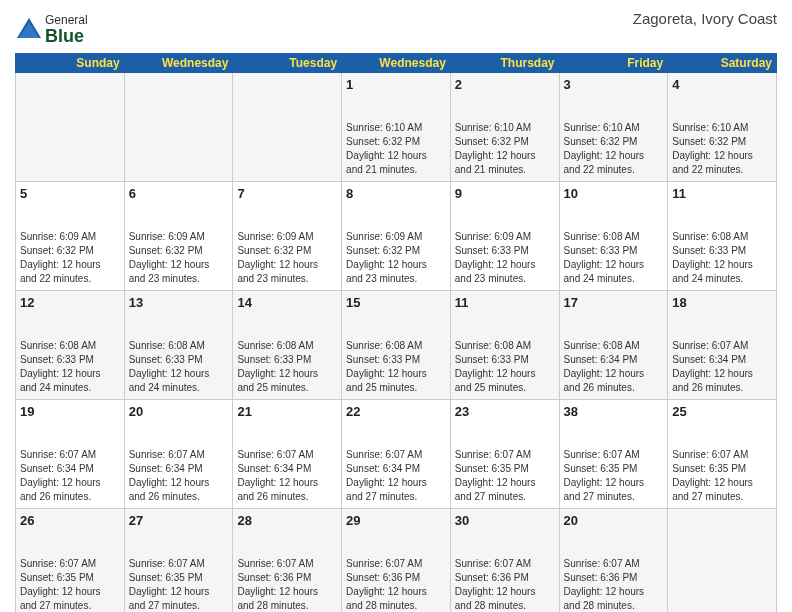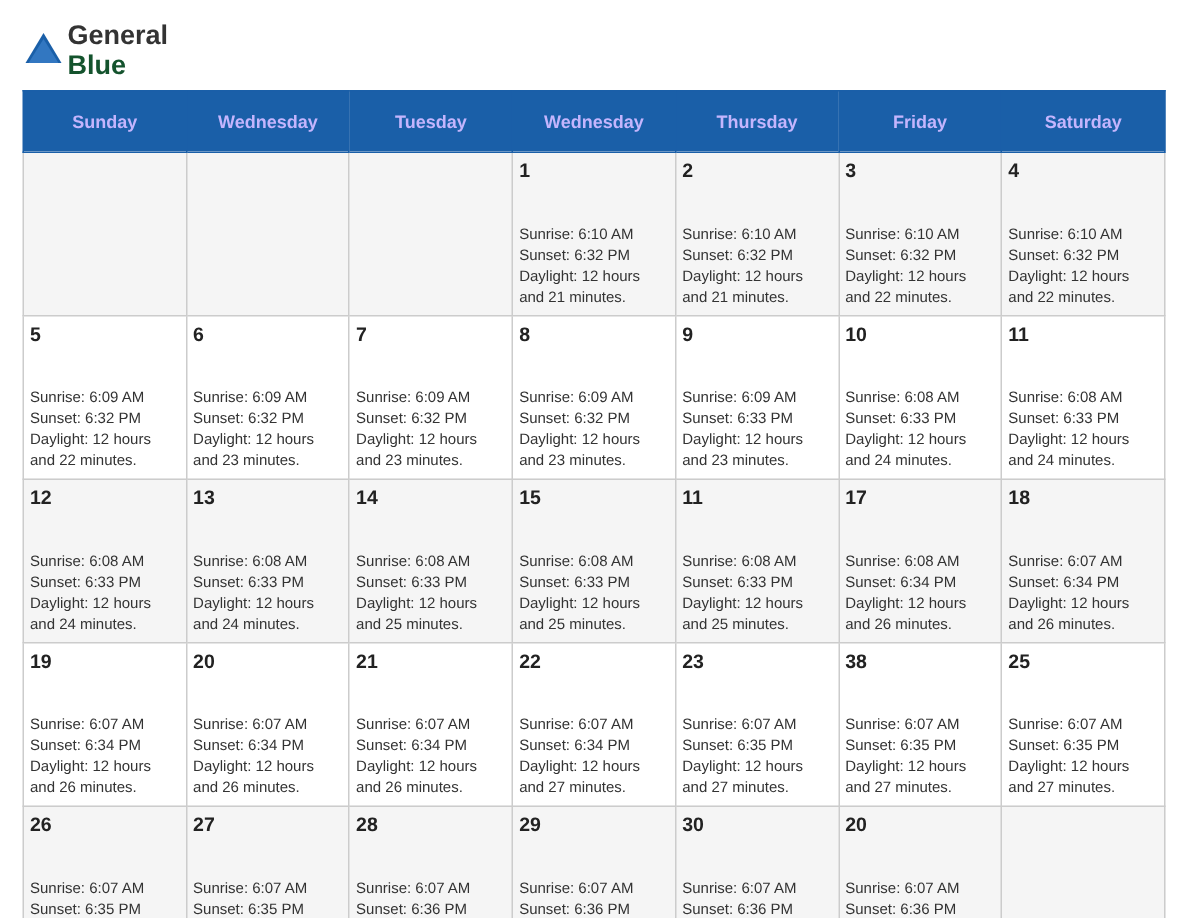--- a/index.html
+++ b/index.html
@@ -23,22 +23,22 @@
       display: flex;
       align-items: center;
       margin-top: 4px;
     }
     .logo-text {
       display: flex;
       flex-direction: column;
       line-height: 1.1;
     }
     .logo-general {
-      font-size: 18px;
-      font-weight: bold;
+      font-size: 12px;
+      font-weight: normal;
       color: #333;
     }
     .logo-blue {
       font-size: 18px;
       font-weight: bold;
       color: #14532d;
     }
     .logo-icon {
       width: 28px;
       height: 28px;
@@ -57,25 +57,25 @@
       font-size: 15px;
       color: #444;
     }
     table {
       width: 100%;
       border-collapse: collapse;
       table-layout: fixed;
     }
     thead tr th {
       background-color: #1a5fa8;
-      color: #c4b5fd;
+      color: #fde047;
       font-size: 12px;
       font-weight: bold;
-      padding: 13px 4px;
-      text-align: center;
+      padding: 2px 4px;
+      text-align: right;
       border: 1px solid #1a5fa8;
     }
     tbody tr td {
       border: 1px solid #ccc;
       vertical-align: top;
       padding: 4px 4px 4px 4px;
       font-size: 10px;
       color: #333;
       height: 80px;
     }
@@ -111,20 +111,21 @@
       <svg class="logo-icon" viewBox="0 0 28 28" xmlns="http://www.w3.org/2000/svg">
         <polygon points="14,2 26,22 2,22" fill="#1a5fa8"></polygon>
         <polygon points="14,6 24,22 4,22" fill="#4a90d9" opacity="0.5"></polygon>
       </svg>
       <div class="logo-text">
         <span class="logo-general">General</span>
         <span class="logo-blue">Blue</span>
       </div>
     </div>
     <div class="title-block">
+      <div class="location">Zagoreta, Ivory Coast</div>
     </div>
   </div>
 
   <table>
     <thead>
       <tr>
       <th>Sunday</th>
           <th>Wednesday</th>
           <th>Tuesday</th>
           <th>Wednesday</th>

